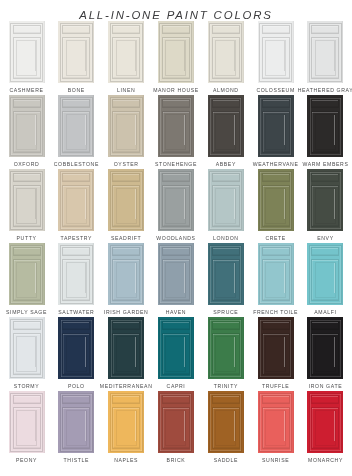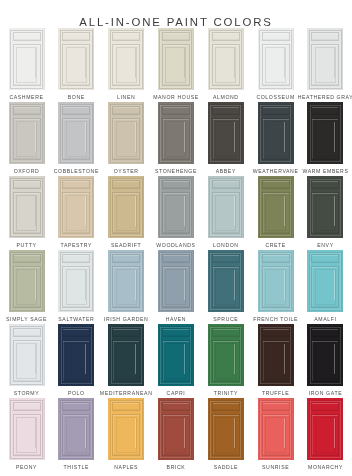--- a/index.html
+++ b/index.html
@@ -21,25 +21,26 @@
     height: 476px;
     background: #ffffff;
     box-sizing: border-box;
   }
   #chart-title {
     text-align: center;
     font-size: 11.4px;
     font-weight: 400;
     letter-spacing: 1.85px;
     color: #3b3b3d;
-    padding-top: 16px;
+    padding-top: 9px;
     padding-bottom: 0px;
     margin: 0;
     white-space: nowrap;
     font-family: "Liberation Sans", sans-serif;
+    font-style: italic;
   }
   #grid {
     padding: 0 4px;
     box-sizing: border-box;
   }
   .color-row {
     display: flex;
     justify-content: space-between;
     align-items: flex-end;
     width: 100%;

